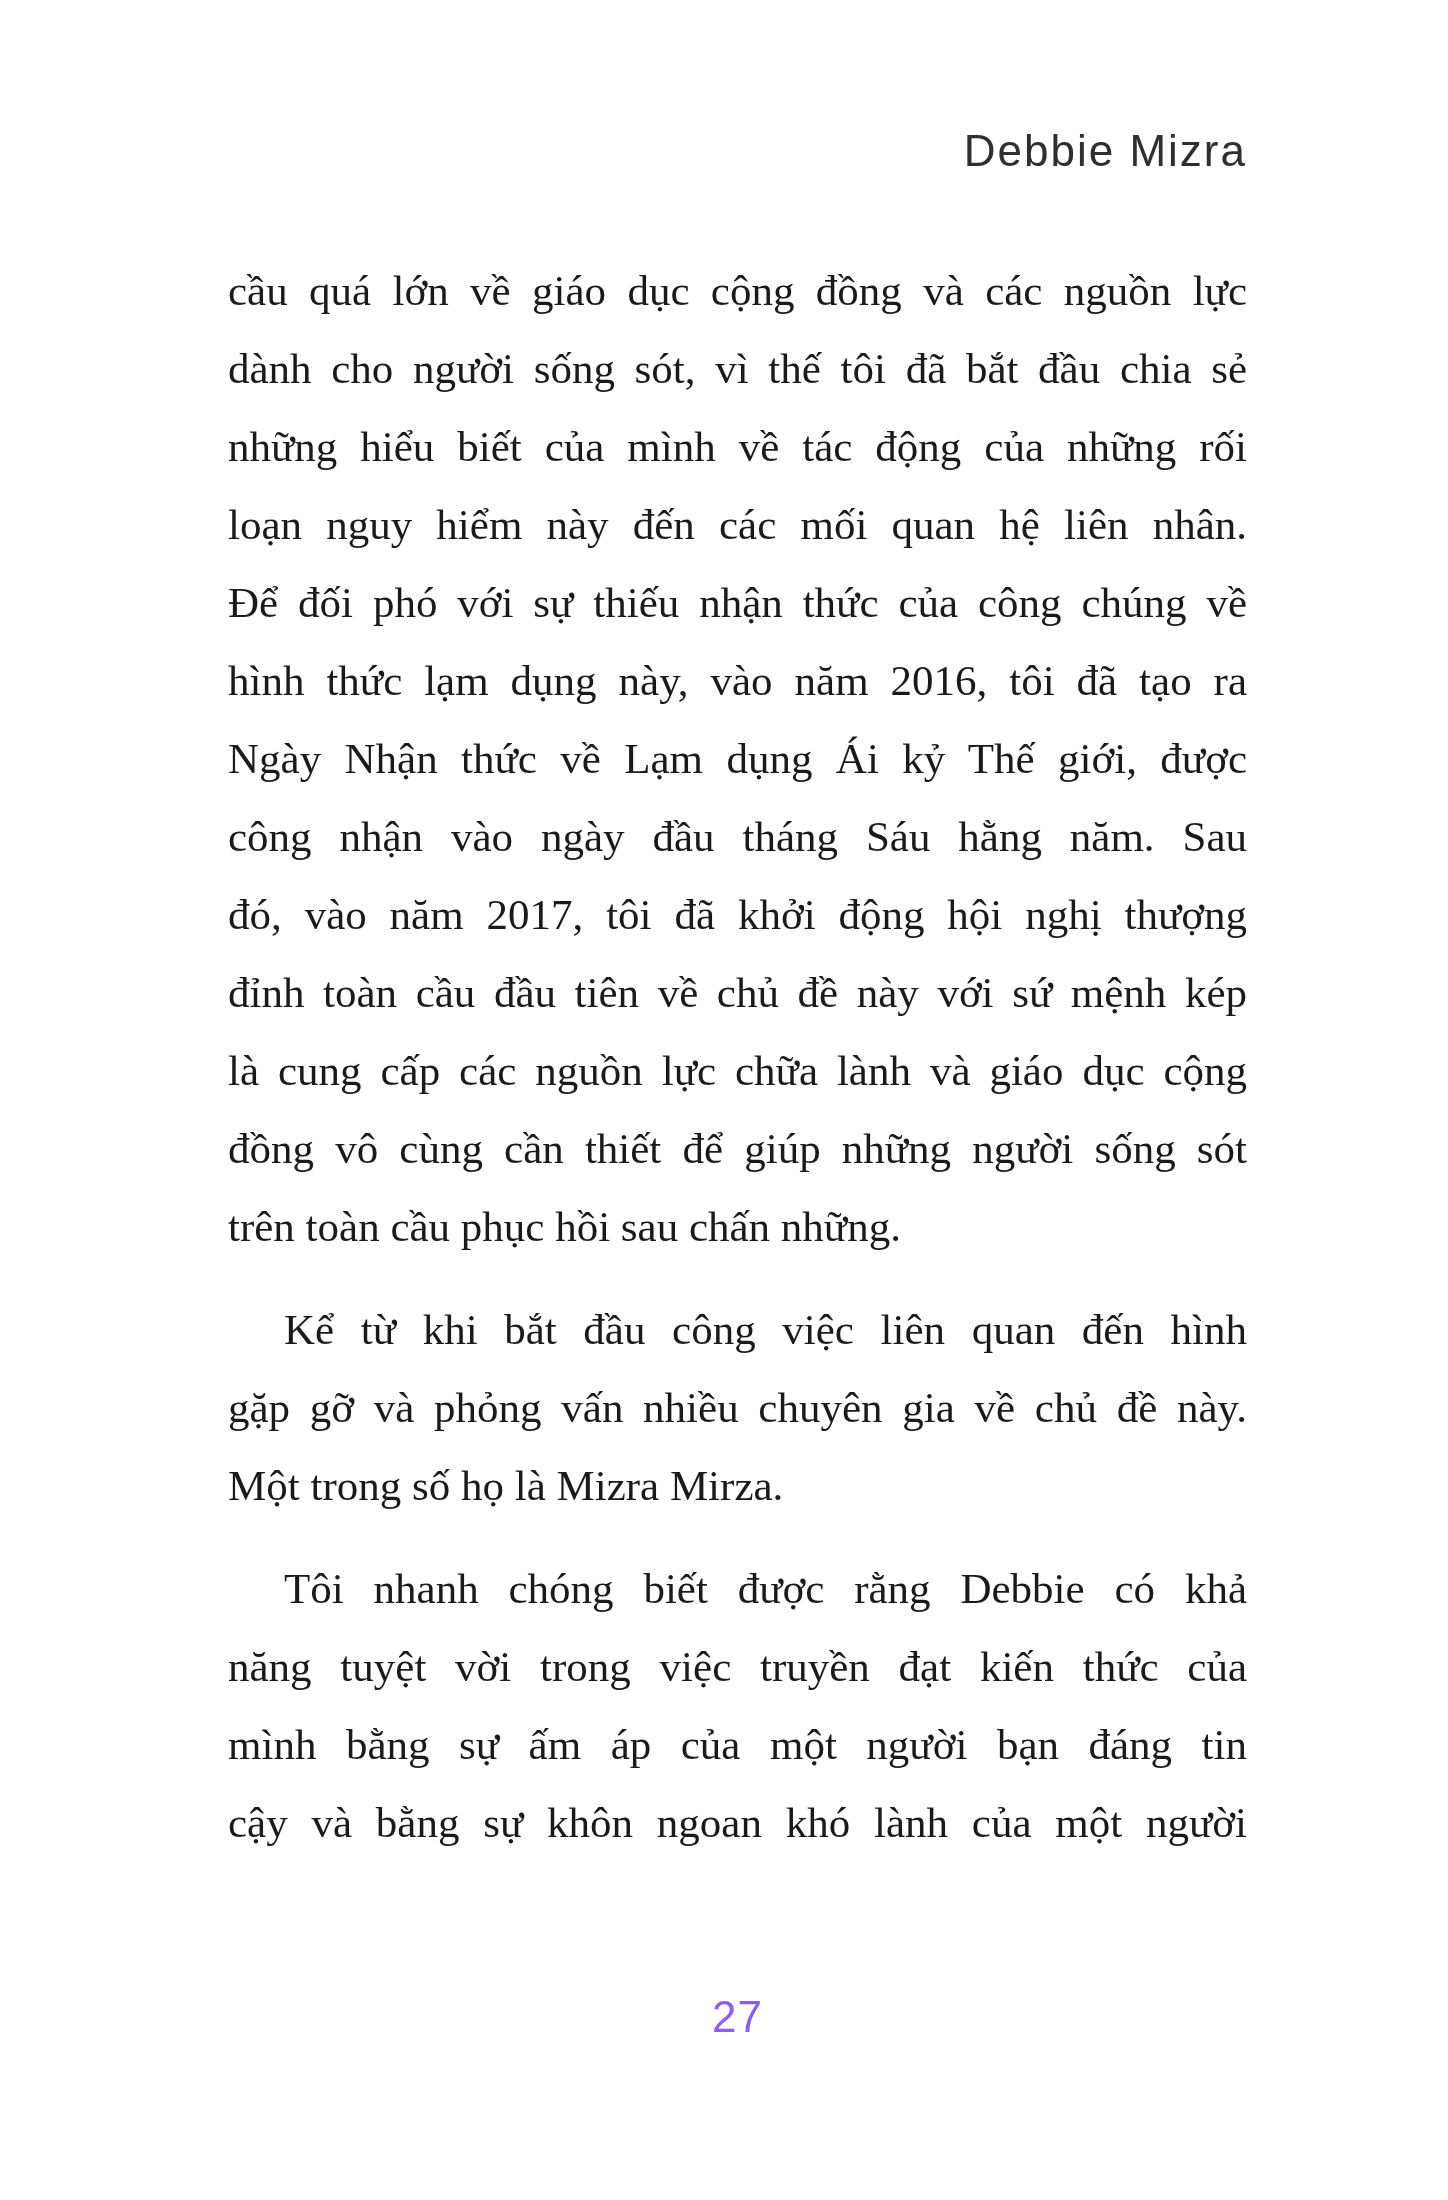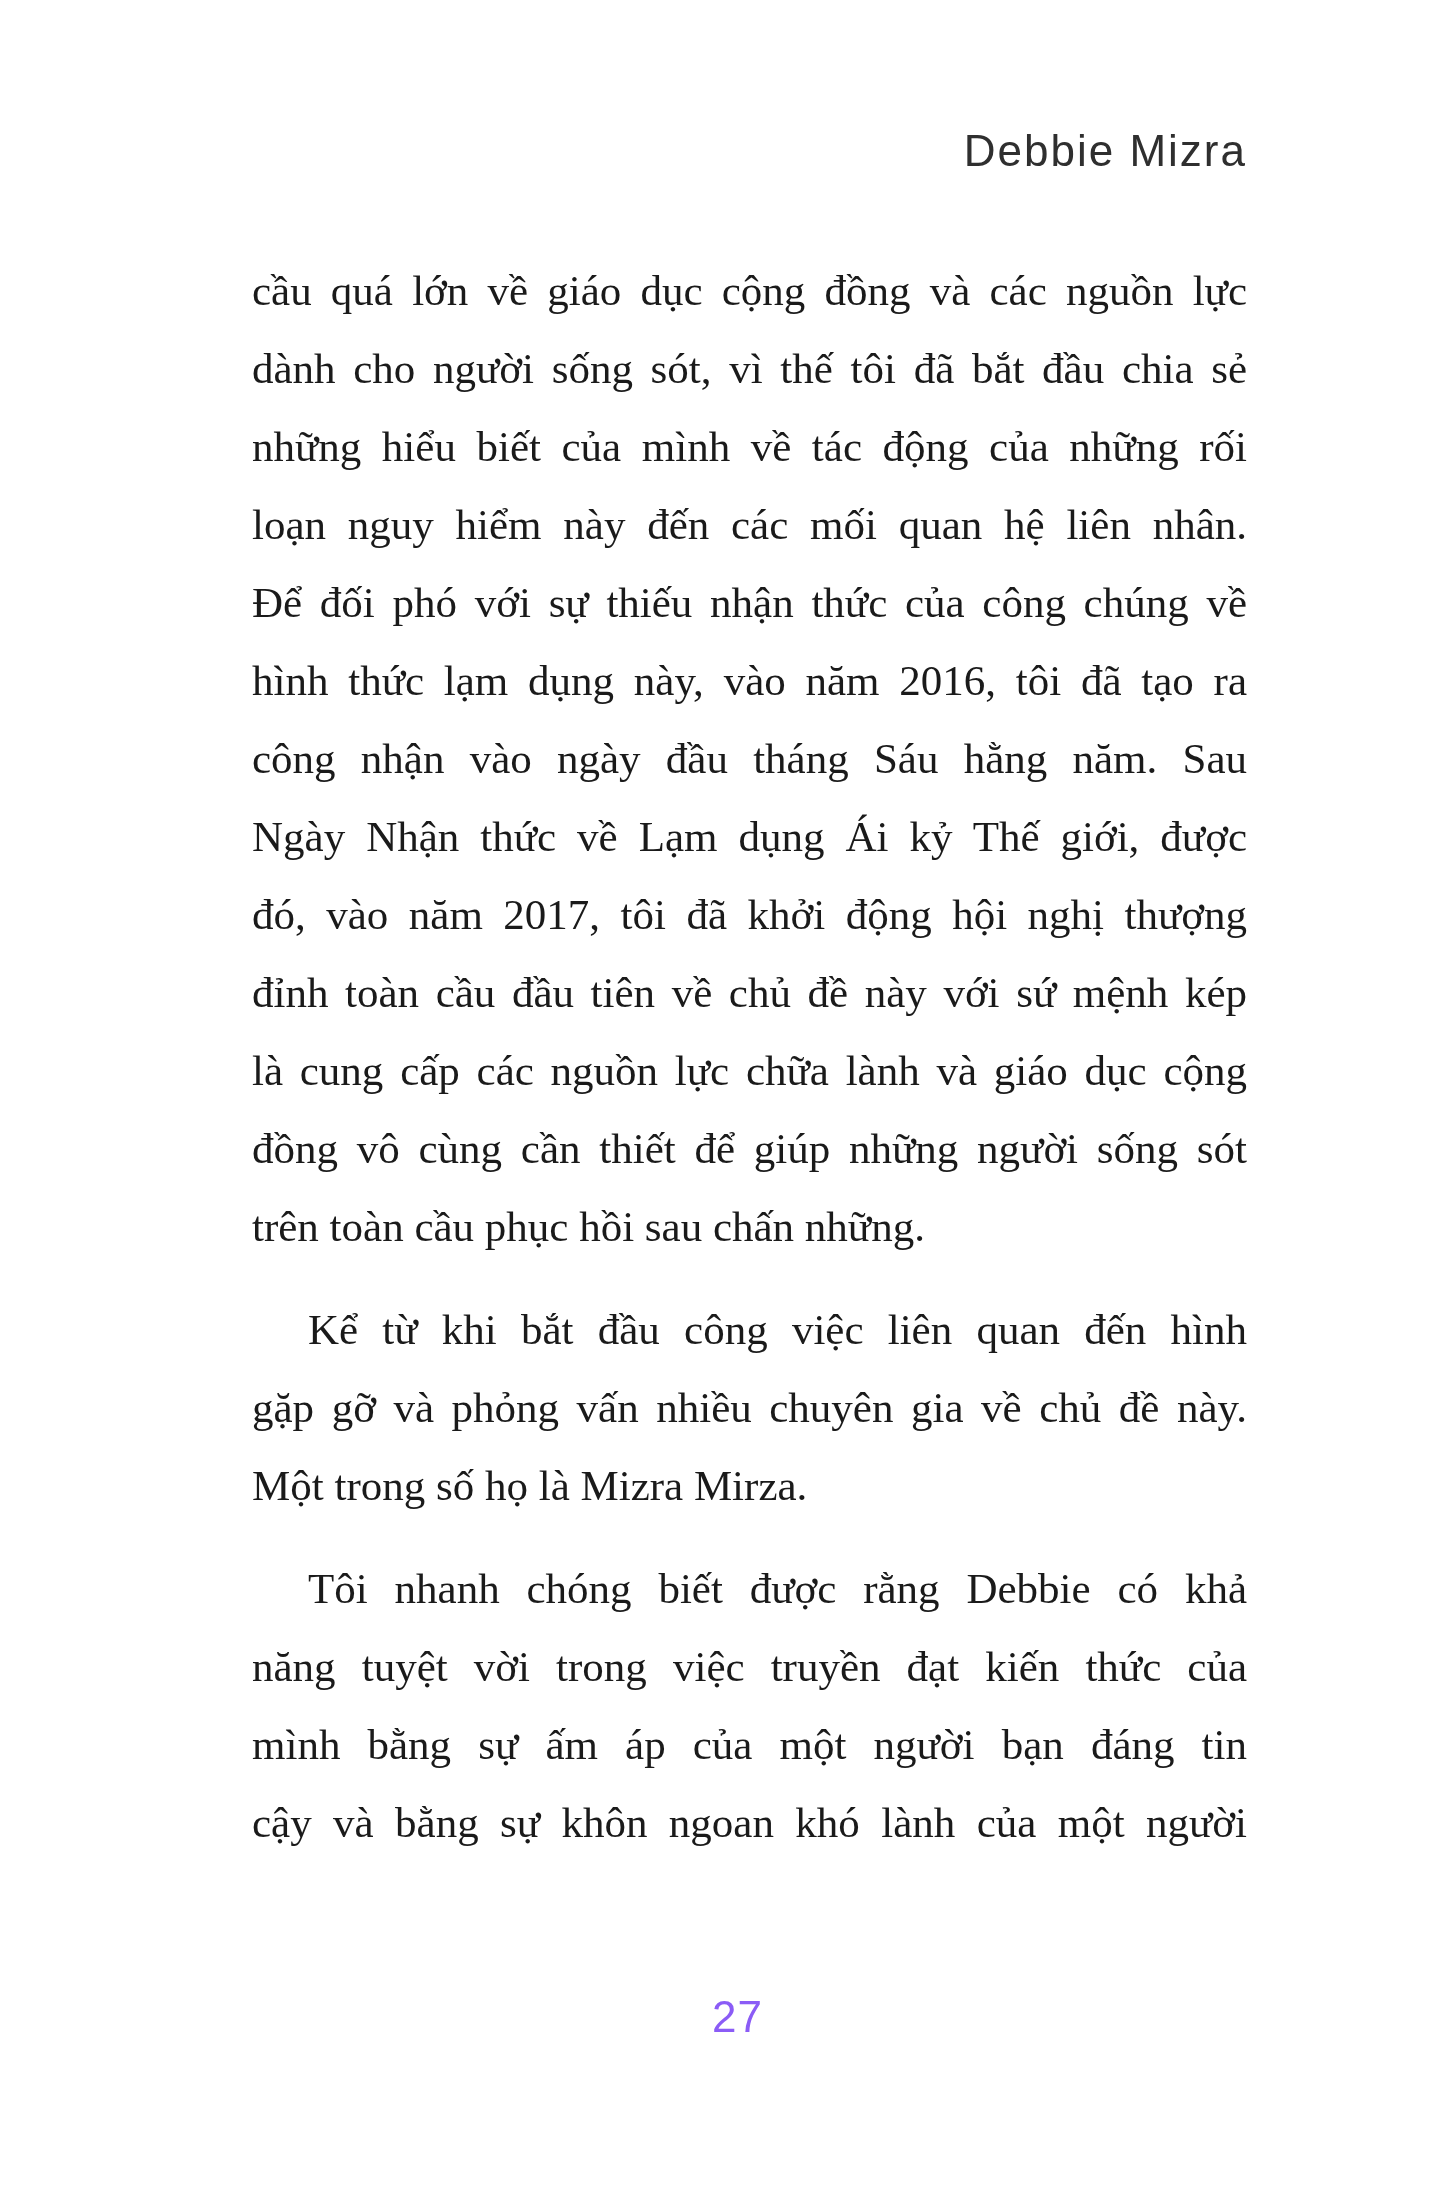--- a/index.html
+++ b/index.html
@@ -37,21 +37,20 @@
     color: #1a1a1a;
   }
   .para { margin: 0; }
   .para.gap { margin-top: 25px; }
   .line {
     height: 78px;
     line-height: 78px;
     text-align: justify;
     text-justify: inter-word;
     text-align-last: justify;
-    margin-left: 24px;
   }
   .line.last {
     text-align: left;
     text-align-last: left;
   }
   .line.indent { text-indent: 56px; }
   .page-number {
     position: absolute;
     top: 1992px;
     left: 228px;
@@ -73,22 +72,22 @@
 
   <main class="body-text">
 
     <div class="para">
       <div class="line">cầu quá lớn về giáo dục cộng đồng và các nguồn lực</div>
       <div class="line">dành cho người sống sót, vì thế tôi đã bắt đầu chia sẻ</div>
       <div class="line">những hiểu biết của mình về tác động của những rối</div>
       <div class="line">loạn nguy hiểm này đến các mối quan hệ liên nhân.</div>
       <div class="line">Để đối phó với sự thiếu nhận thức của công chúng về</div>
       <div class="line">hình thức lạm dụng này, vào năm 2016, tôi đã tạo ra</div>
+      <div class="line">Ngày Nhận thức về Lạm dụng Ái kỷ Thế giới, được</div>
       <div class="line">công nhận vào ngày đầu tháng Sáu hằng năm. Sau</div>
-      <div class="line">Ngày Nhận thức về Lạm dụng Ái kỷ Thế giới, được</div>
       <div class="line">đó, vào năm 2017, tôi đã khởi động hội nghị thượng</div>
       <div class="line">đỉnh toàn cầu đầu tiên về chủ đề này với sứ mệnh kép</div>
       <div class="line">là cung cấp các nguồn lực chữa lành và giáo dục cộng</div>
       <div class="line">đồng vô cùng cần thiết để giúp những người sống sót</div>
       <div class="line last">trên toàn cầu phục hồi sau chấn những.</div>
     </div>
 
     <div class="para gap">
       <div class="line indent">Kể từ khi bắt đầu công việc liên quan đến hình</div>
       <div class="line">gặp gỡ và phỏng vấn nhiều chuyên gia về chủ đề này.</div>

